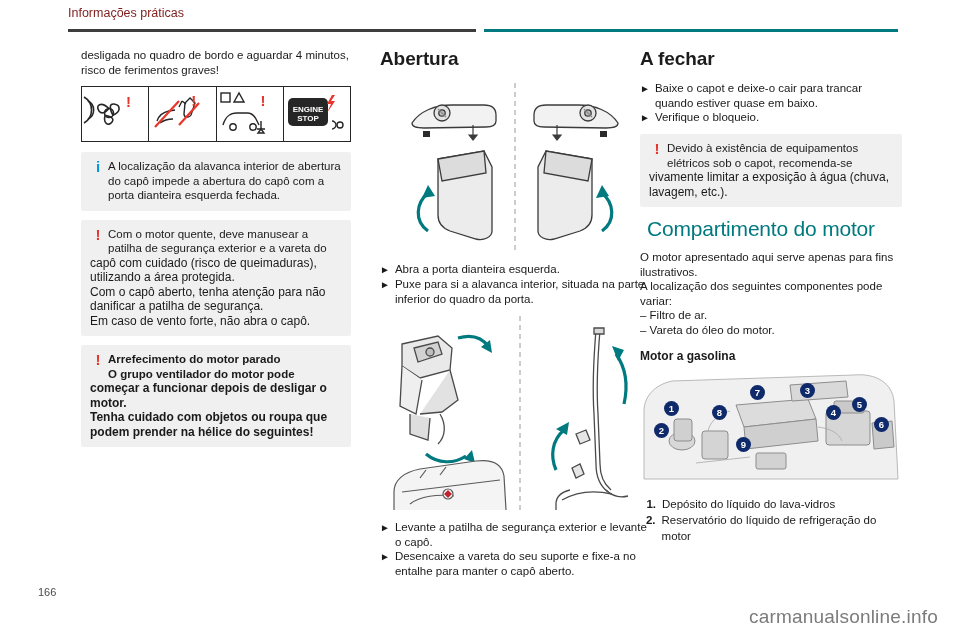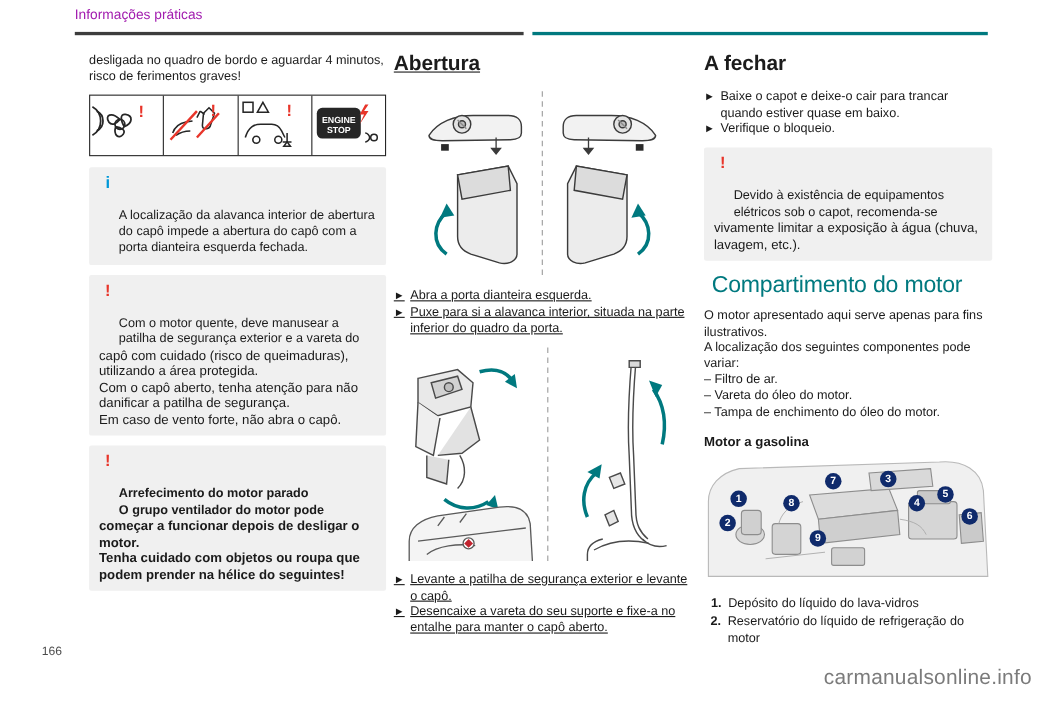--- a/index.html
+++ b/index.html
@@ -14,21 +14,21 @@
   }
   
   .header {
     position: absolute;
     left: 0; top: 0; width: 960px; height: 36px;
   }
   .header-title {
     position: absolute;
     left: 68px; top: 6px;
     font-size: 12.5px;
-    color: #a21caf;
+    color: #7f1d1d;
   }
   .header-rule-dark {
     position: absolute;
     left: 68px; top: 29px; width: 408px; height: 3px;
     background: #3d3d3d;
   }
   .header-rule-teal {
     position: absolute;
     left: 484px; top: 29px; width: 414px; height: 3px;
     background: #00797f;
@@ -44,21 +44,21 @@
   .watermark {
     position: absolute;
     right: 22px; top: 606px;
     font-size: 19px;
     color: #7b7b7b;
     letter-spacing: 0.2px;
   }
   
   .col { position: absolute; top: 48px; }
   .col1 { left: 81px;  width: 270px; }
-  .col2 { left: 358px; width: 270px; text-decoration: underline; }
+  .col2 { left: 380px; width: 270px; }
   .col3 { left: 640px; width: 262px; }
 
   p, .txt { font-size: 11.5px; line-height: 14.5px; margin: 0; }
 
   
   .box {
     background: #f0f0f0;
     border-radius: 2px;
     padding: 7px 9px 8px 9px;
     margin-bottom: 9px;
@@ -72,21 +72,21 @@
     color: #e8352a;
     font-size: 15px;
     line-height: 13px;
     margin-right: 2px;
     padding-top: 1px;
   }
   .mark.info {
     color: #0098d8;
     font-size: 15px;
   }
-  .box-first-line { font-size: 11.5px; line-height: 14.5px; margin-top: 30px; }
+  .box-first-line { font-size: 11.5px; line-height: 14.5px; }
   .box-body { font-size: 12px; line-height: 14.5px; margin-top: 0; }
   .bold { font-weight: bold; }
 
   
   h2.sec {
     font-size: 19px;
     font-weight: bold;
     color: #1c1c1c;
     margin: 0 0 11px 0;
     letter-spacing: -0.1px;
@@ -413,21 +413,20 @@
     </div>
     <div class="box-body">vivamente limitar a exposição à água (chuva, lavagem, etc.).</div>
   </div>
 
   <h2 class="sec-teal">Compartimento do motor</h2>
 
   <p class="txt" style="white-space: pre-line;">O motor apresentado aqui serve apenas para fins ilustrativos.
 A localização dos seguintes componentes pode variar:</p>
   <div class="dash-line">–  Filtro de ar.</div>
   <div class="dash-line">–  Vareta do óleo do motor.</div>
-  <div class="dash-line">–  Tampa de enchimento do óleo do motor.</div>
 
   <h3 class="sub">Motor a gasolina</h3>
 
   <div class="engine-fig">
     <svg width="262" height="115" viewBox="0 0 262 115">
 
       <path d="M4 108 L4 40 C4 26 14 14 32 10 L214 4 C236 2 252 12 254 30 L258 108 Z" fill="#f0f0f0" stroke="#b9b9b9" stroke-width="1"></path>
 
       <g stroke="#8d8d8d" stroke-width="1" fill="#dcdcdc">
         <path d="M96 34 L168 28 L176 48 L104 56 Z"></path>

